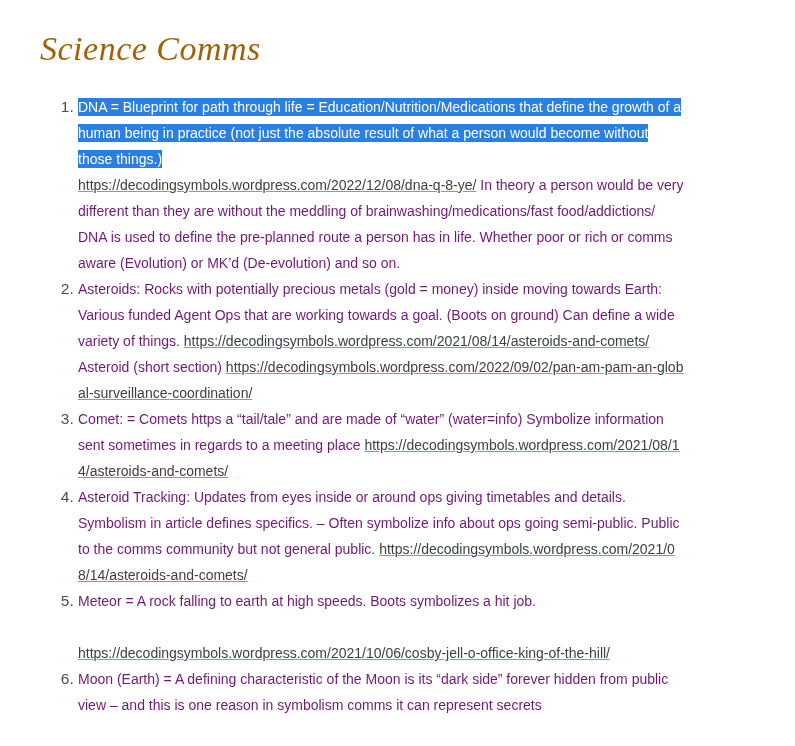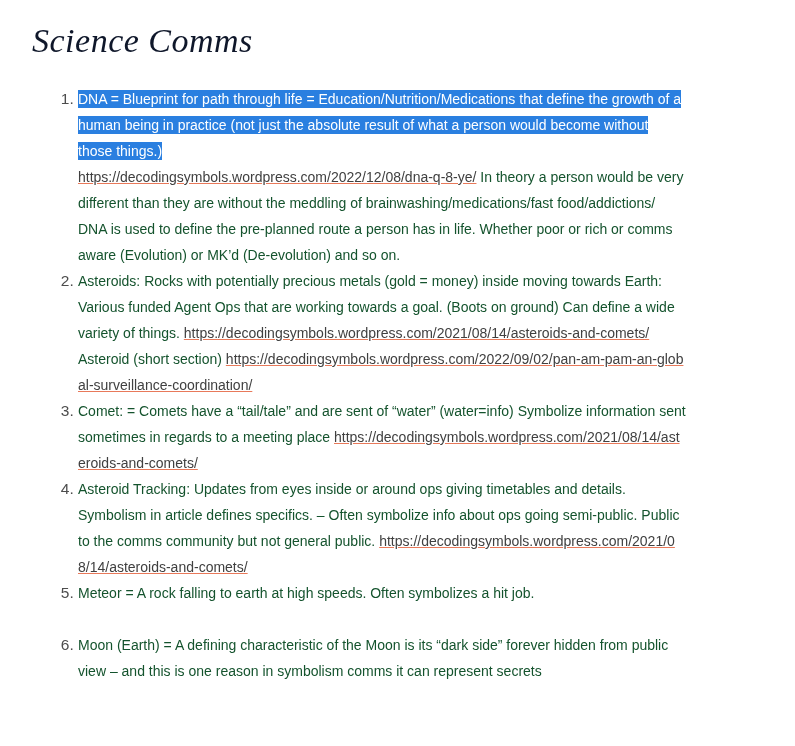--- a/index.html
+++ b/index.html
@@ -19,22 +19,22 @@
     width: 795px;
     height: 746px;
     box-sizing: border-box;
     padding: 0;
   }
   .page-title {
     font-family: "Liberation Serif", serif;
     font-style: italic;
     font-size: 34px;
     font-weight: normal;
-    color: #0f172a;
-    margin: 0;
+    color: #a16207;
+    margin: 8px;
     padding: 22px 0 0 32px;
     letter-spacing: 0.5px;
   }
   ol.article-list {
     margin: 26px 0 0 0;
     padding: 0 0 0 78px;
     list-style-type: decimal;
     list-style-position: outside;
   }
   ol.article-list > li {
@@ -56,21 +56,21 @@
     -webkit-box-decoration-break: clone;
     padding: 1px 0;
   }
   a.link {
     color: #404040;
     text-decoration: underline;
     text-decoration-color: #e8795a;
     word-break: break-all;
   }
   .txt {
-    color: #14532d;
+    color: #701a75;
   }
   .fade-bottom {
     position: absolute;
     left: 0;
     bottom: 0;
     width: 795px;
     height: 14px;
     background: linear-gradient(to bottom, rgba(255,255,255,0) 0%, rgba(255,255,255,1) 85%);
     pointer-events: none;
   }
@@ -87,30 +87,31 @@
     <li>
       <span class="hl">DNA = Blueprint for path through life = Education/Nutrition/Medications that define the growth of a human being in practice (not just the absolute result of what a person would become without those things.)</span><br>
       <a class="link" href="#">https://decodingsymbols.wordpress.com/2022/12/08/dna-q-8-ye/</a><span class="txt"> In theory a person would be very different than they are without the meddling of brainwashing/medications/fast food/addictions/ DNA is used to define the pre-planned route a person has in life. Whether poor or rich or comms aware (Evolution) or MK’d (De-evolution) and so on.</span>
     </li>
 
     <li>
       <span class="txt">Asteroids: Rocks with potentially precious metals (gold = money) inside moving towards Earth: Various funded Agent Ops that are working towards a goal. (Boots on ground) Can define a wide variety of things. </span><a class="link" href="#">https://decodingsymbols.wordpress.com/2021/08/14/asteroids-and-comets/</a><span class="txt"> Asteroid (short section) </span><a class="link" href="#">https://decodingsymbols.wordpress.com/2022/09/02/pan-am-pam-an-global-surveillance-coordination/</a>
     </li>
 
     <li>
-      <span class="txt">Comet: = Comets have a “tail/tale” and are sent of “water” (water=info) Symbolize information sent sometimes in regards to a meeting place </span><a class="link" href="#">https://decodingsymbols.wordpress.com/2021/08/14/asteroids-and-comets/</a>
+      <span class="txt">Comet: = Comets https a “tail/tale” and are made of “water” (water=info) Symbolize information sent sometimes in regards to a meeting place </span><a class="link" href="#">https://decodingsymbols.wordpress.com/2021/08/14/asteroids-and-comets/</a>
     </li>
 
     <li>
       <span class="txt">Asteroid Tracking: Updates from eyes inside or around ops giving timetables and details. Symbolism in article defines specifics. – Often symbolize info about ops going semi-public. Public to the comms community but not general public. </span><a class="link" href="#">https://decodingsymbols.wordpress.com/2021/08/14/asteroids-and-comets/</a>
     </li>
 
     <li>
-      <span class="txt">Meteor = A rock falling to earth at high speeds. Often symbolizes a hit job. </span><br>
+      <span class="txt">Meteor = A rock falling to earth at high speeds. Boots symbolizes a hit job. </span><br>
       <br>
+      <a class="link" href="#">https://decodingsymbols.wordpress.com/2021/10/06/cosby-jell-o-office-king-of-the-hill/</a>
     </li>
 
     <li>
       <span class="txt">Moon (Earth) = A defining characteristic of the Moon is its “dark side” forever hidden from public view – and this is one reason in symbolism comms it can represent secrets</span>
     </li>
 
   </ol>
 
   <div class="fade-bottom"></div>
 </div>

